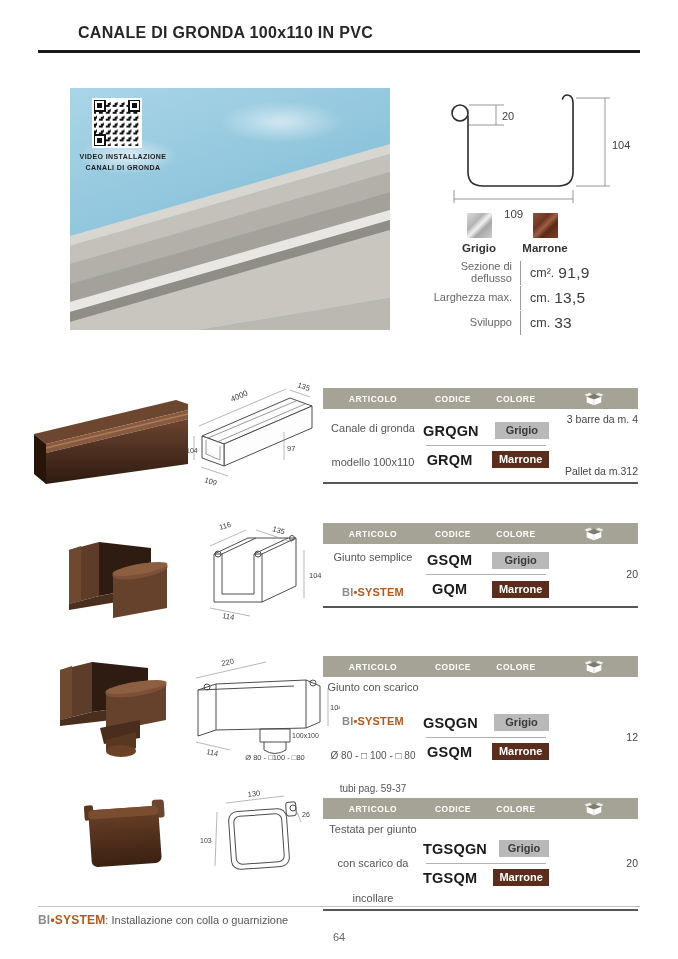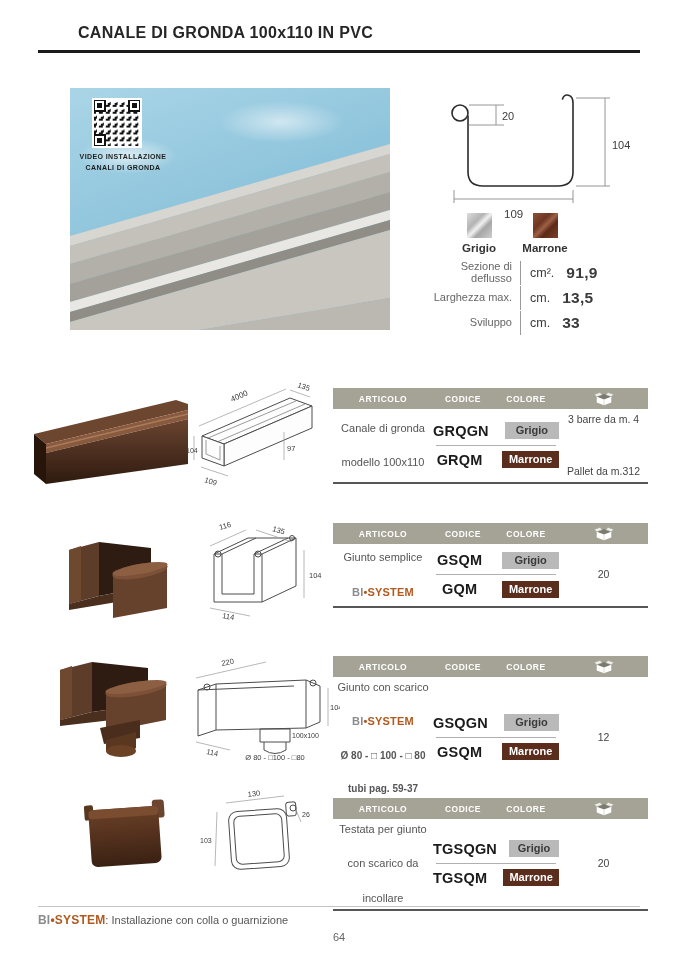--- a/index.html
+++ b/index.html
@@ -41,51 +41,51 @@
   .swatch-item { width:58px; display:flex; flex-direction:column; align-items:center; }
   .swatch { width:25px; height:25px; }
   .swatch-grigio { background:linear-gradient(135deg,#dcdcdc 0%,#b3b3b3 35%,#f0f0f0 50%,#a6a6a6 65%,#cecece 100%); }
   .swatch-marrone { background:linear-gradient(135deg,#8c5137 0%,#6e3623 35%,#9c6045 50%,#5d2a18 65%,#7a4027 100%); }
   .swatch-label { margin-top:4px; font-size:11.5px; font-weight:bold; color:#333; }
   .specs { position:absolute; left:0; top:174px; width:230px; }
   .spec-row { display:flex; align-items:center; height:25px; }
   .spec-label { width:96px; text-align:right; font-size:11px; color:#666; padding-right:8px; line-height:1.05; }
   .spec-value { border-left:1px solid #9a9a9a; padding-left:9px; height:24px; display:flex; align-items:center; color:#3a3a3a; }
   .spec-unit { font-size:12.5px; }
-  .spec-num { font-size:15.5px; margin-left:12px; letter-spacing:.3px;font-weight:bold; }
+  .spec-num { font-size:15.5px; margin-left:4px; letter-spacing:.3px; }
 
   
   .photo-svg, .drawing-svg { position:absolute; }
-  .ptable { position:absolute; left:333px; width:315px; border-bottom:2px solid #565656; }
+  .ptable { position:absolute; left:323px; width:315px; border-bottom:2px solid #565656; }
   .pt-head { display:flex; height:21px; background:#a5a396; align-items:center; }
   .th { font-size:8.5px; font-weight:bold; color:#fff; letter-spacing:.5px; text-align:center; }
   .th-articolo { width:100px; }
   .th-codice { width:60px; }
   .th-colore { width:66px; }
   .th-qty { width:89px; display:flex; justify-content:center; align-items:center; }
   .pt-body { display:flex; padding:3px 0 4px 0; }
   .col-articolo {
     width:100px; display:flex; flex-direction:column; justify-content:center; align-items:center;
     text-align:center; font-size:11px; color:#555; line-height:1.3;gap:20px;
   }
   .col-codes { width:126px; display:flex; flex-direction:column; justify-content:center; }
   .code-row { display:flex; align-items:center; height:26px;gap:16px; }
   .code { width:60px; text-align:center; font-size:14.5px; font-weight:bold; color:#1a1a1a; letter-spacing:.2px; }
   .badge { width:64px; height:17px; line-height:17px; text-align:center; font-size:11px; font-weight:bold; }
   .badge-grigio { background:#b9b9b9; color:#3a3a3a; }
   .badge-marrone { background:#5a2d1c; color:#fff; }
   .row-divider { height:1px; width:120px; margin:1px auto; background:#b0b0b0; }
   .col-qty {
-    width:89px; display:flex; flex-direction:column; justify-content:center; align-items:center;
+    width:89px; display:flex; flex-direction:column; justify-content:center; align-items:flex-end;
     text-align:center; font-size:10.5px; color:#444; line-height:1.35;gap:38px;
   }
   .brand { font-size:11px; font-weight:bold; letter-spacing:.2px; }
   .brand .bi { color:#8a8c8e; }
   .brand .sys { color:#b05a1f; }
-  .art-small { font-size:10px;font-weight:bold; }
+  .art-small { font-size:10px; }
 
   
   .footer-rule { position:absolute; left:38px; top:906px; width:602px; height:1px; background:#c4c4c4; }
   .footer-text { position:absolute; left:38px; top:913px; font-size:11px; color:#555; }
   .footer-text .brand { font-size:12px; }
   .page-num { position:absolute; left:0; top:931px; width:678px; text-align:center; font-size:11px; color:#666; }
 </style>
 </head>
 <body>
 

